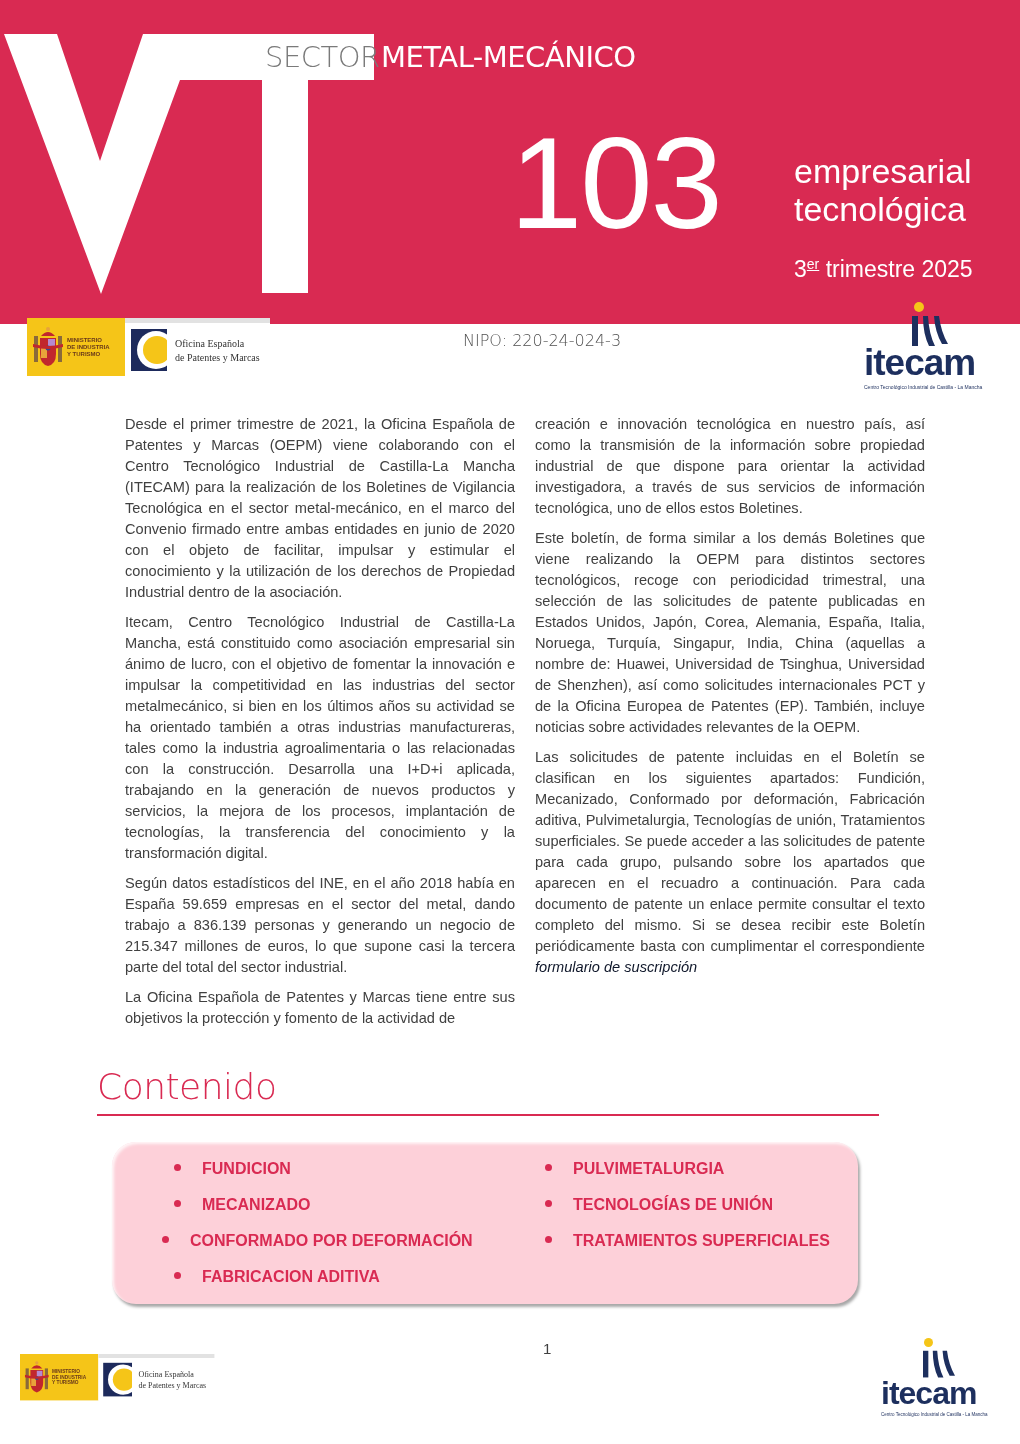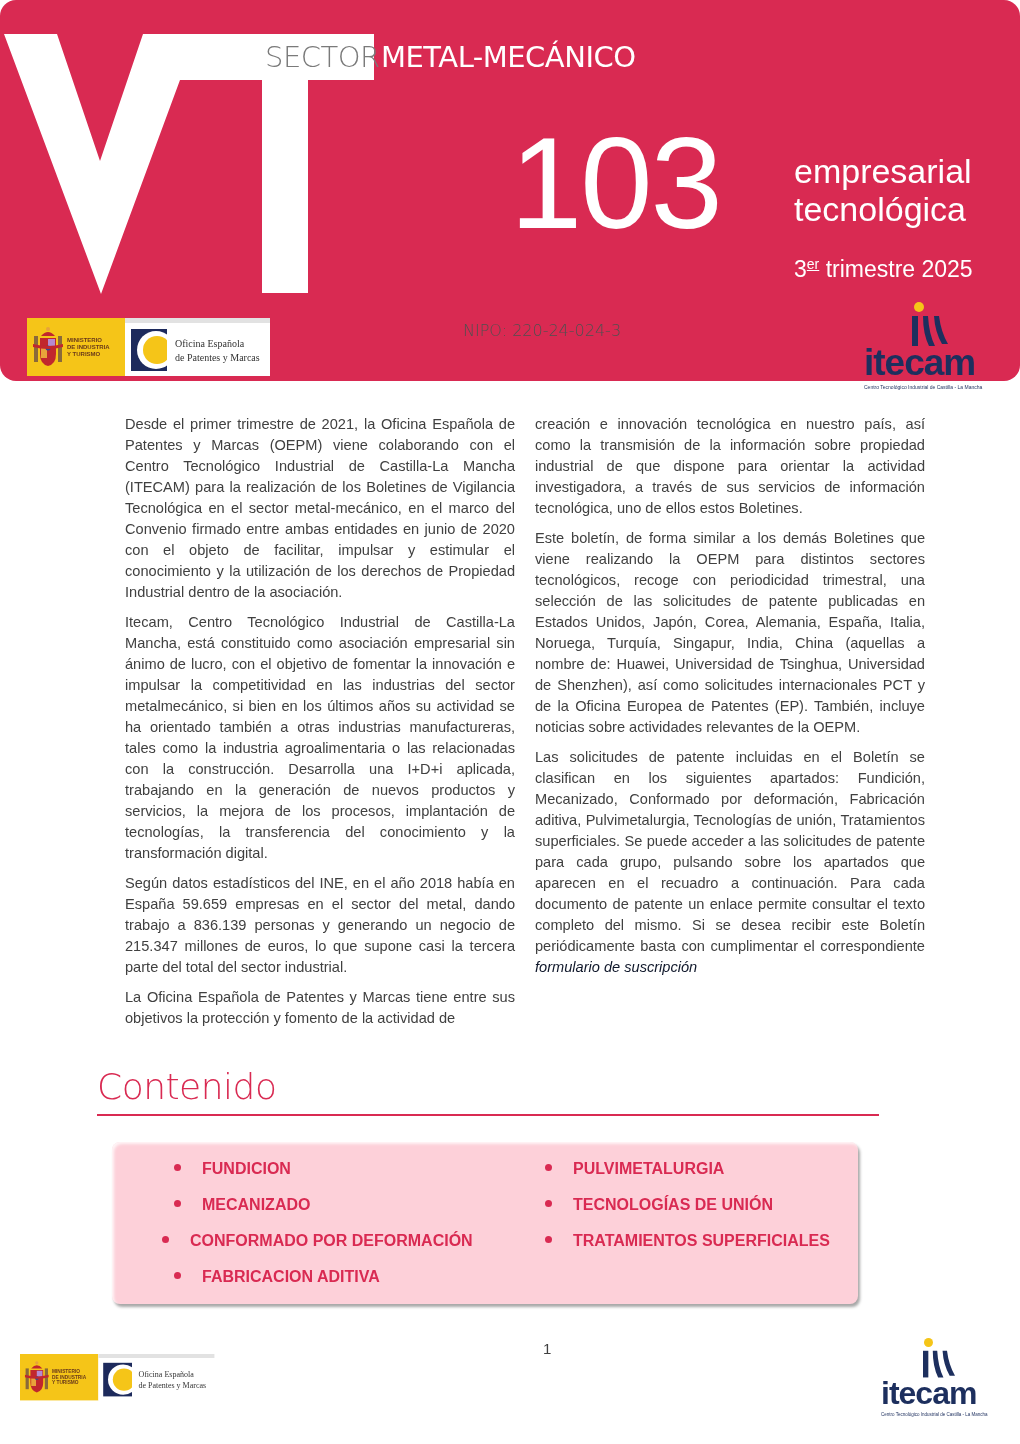--- a/index.html
+++ b/index.html
@@ -1,58 +1,58 @@
 <!DOCTYPE html>
 <html><head>
 <meta charset="utf-8">
 <style>
   html, body { margin:0; padding:0; background:#ffffff; }
   body { width:1020px; height:1444px; position:relative; overflow:hidden; font-family:"Liberation Sans", sans-serif; color:#404040; }
 
   
-  .header { position:absolute; left:0; top:0; width:1020px; height:381px; background:#d92a52; overflow:hidden;border-radius:16px; }
+  .header { position:absolute; left:0; top:0; width:1020px; height:324px; background:#d92a52; overflow:hidden; }
   .vt-logo { position:absolute; left:0; top:0; }
   .sector-white-box { position:absolute; left:262px; top:34px; width:112px; height:46px; background:#ffffff; }
   .sector-label { position:absolute; left:265px; top:40px; font-size:29px; color:#7a7a7a; font-family:"DejaVu Sans", sans-serif; font-weight:300; letter-spacing:-0.5px; }
   .sector-name { position:absolute; left:381px; top:40px; font-size:29px; color:#ffffff; font-family:"DejaVu Sans", sans-serif; letter-spacing:-0.5px; }
   .issue-number { position:absolute; left:510px; top:118px; font-size:130px; line-height:130px; color:#ffffff; font-family:"Liberation Sans", sans-serif; letter-spacing:-2px; }
   .vt-title { position:absolute; left:794px; top:152px; font-size:34px; line-height:38px; color:#ffffff; }
   .quarter { position:absolute; left:794px; top:256px; font-size:23px; color:#ffffff; }
   .quarter sup { font-size:14px; text-decoration:underline; vertical-align:8px; }
 
   
   .gov-logo { position:absolute; width:243px; height:58px; }
   .gov-logo .ministry { position:absolute; left:0; top:0; width:98px; height:58px; background:#f5c518; }
   .gov-logo .ministry .crest { position:absolute; left:6px; top:8px; width:30px; height:42px; }
   .gov-logo .ministry .mtext { position:absolute; left:40px; top:19px; font-size:6px; line-height:7px; color:#6a3a1a; font-weight:bold; }
   .gov-logo .oepm { position:absolute; left:98px; top:0; width:145px; height:58px; background:#fff; border-top:5px solid #e2e2e2; box-sizing:border-box; }
   .gov-logo .oepm .circle-wrap { position:absolute; left:6px; top:6px; width:36px; height:42px; background:#1d2a5c; overflow:hidden; }
   .gov-logo .oepm .circle-wrap .ring { position:absolute; left:6px; top:2px; width:38px; height:38px; border-radius:50%; background:#fff; }
   .gov-logo .oepm .circle-wrap .sun { position:absolute; left:12px; top:7px; width:28px; height:28px; border-radius:50%; background:#f5c518; }
   .gov-logo .oepm .otext { position:absolute; left:50px; top:14px; font-family:"Liberation Serif", serif; font-size:10px; line-height:14px; color:#333; }
 
-  .nipo { position:absolute; left:463px; top:321px; font-size:16px; color:#505050; font-family:"DejaVu Sans", sans-serif; font-weight:300;text-align:right; }
+  .nipo { position:absolute; left:463px; top:331px; font-size:16px; color:#505050; font-family:"DejaVu Sans", sans-serif; font-weight:300;text-align:right; }
 
   .itecam-logo { position:absolute; width:140px; height:90px;text-decoration:underline; }
   .itecam-logo .dot { position:absolute; border-radius:50%; background:#f5c518; }
   .itecam-logo .bars { position:absolute; }
   .itecam-logo .word { position:absolute; font-weight:bold; color:#1d2f5e; font-family:"Liberation Sans", sans-serif; letter-spacing:-1px; }
   .itecam-logo .tag { position:absolute; color:#1d2f5e; white-space:nowrap; }
 
   
   .col { position:absolute; width:390px; font-family:"Liberation Sans", sans-serif; font-size:14.6px; line-height:21px; color:#404040; text-align:justify; }
   .col p { margin:0 0 9px 0; }
   .col-left { left:85px; top:414px;margin-left:40px; }
   .col-right { left:535px; top:414px; }
   .link-red { color:#0f172a; font-style:italic; cursor:pointer; }
 
   
   .contenido-title { position:absolute; left:97px; top:1066px; font-size:36px; color:#d92a52; font-family:"DejaVu Sans", sans-serif; font-weight:200; letter-spacing:-0.5px; }
   .contenido-rule { position:absolute; left:97px; top:1114px; width:782px; height:2px; background:#d92a52; }
-  .toc-box { position:absolute; left:112px; top:1142px; width:746px; height:162px; background:#fdd0d9; border-radius:8px; box-shadow: 2px 3px 3px rgba(0,0,0,0.35), inset 2px 2px 3px rgba(255,255,255,0.8); }
+  .toc-box { position:absolute; left:112px; top:1142px; width:746px; height:162px; background:#fdd0d9; border-radius:24px; box-shadow: 2px 3px 3px rgba(0,0,0,0.35), inset 2px 2px 3px rgba(255,255,255,0.8); }
   .toc-item { position:absolute; font-size:16px; font-weight:bold; color:#d92a52; cursor:pointer; white-space:nowrap; }
   .toc-item .bullet { display:inline-block; width:7px; height:7px; border-radius:50%; background:#d92a52; margin-right:21px; vertical-align:middle; position:relative; top:-2px; }
 
   .page-number { position:absolute; left:543px; top:1340px; font-size:15px; color:#404040; }
 </style>
 </head>
 <body>
 
 <div class="header">
   <svg class="vt-logo" width="330" height="296" viewBox="0 0 330 296">

